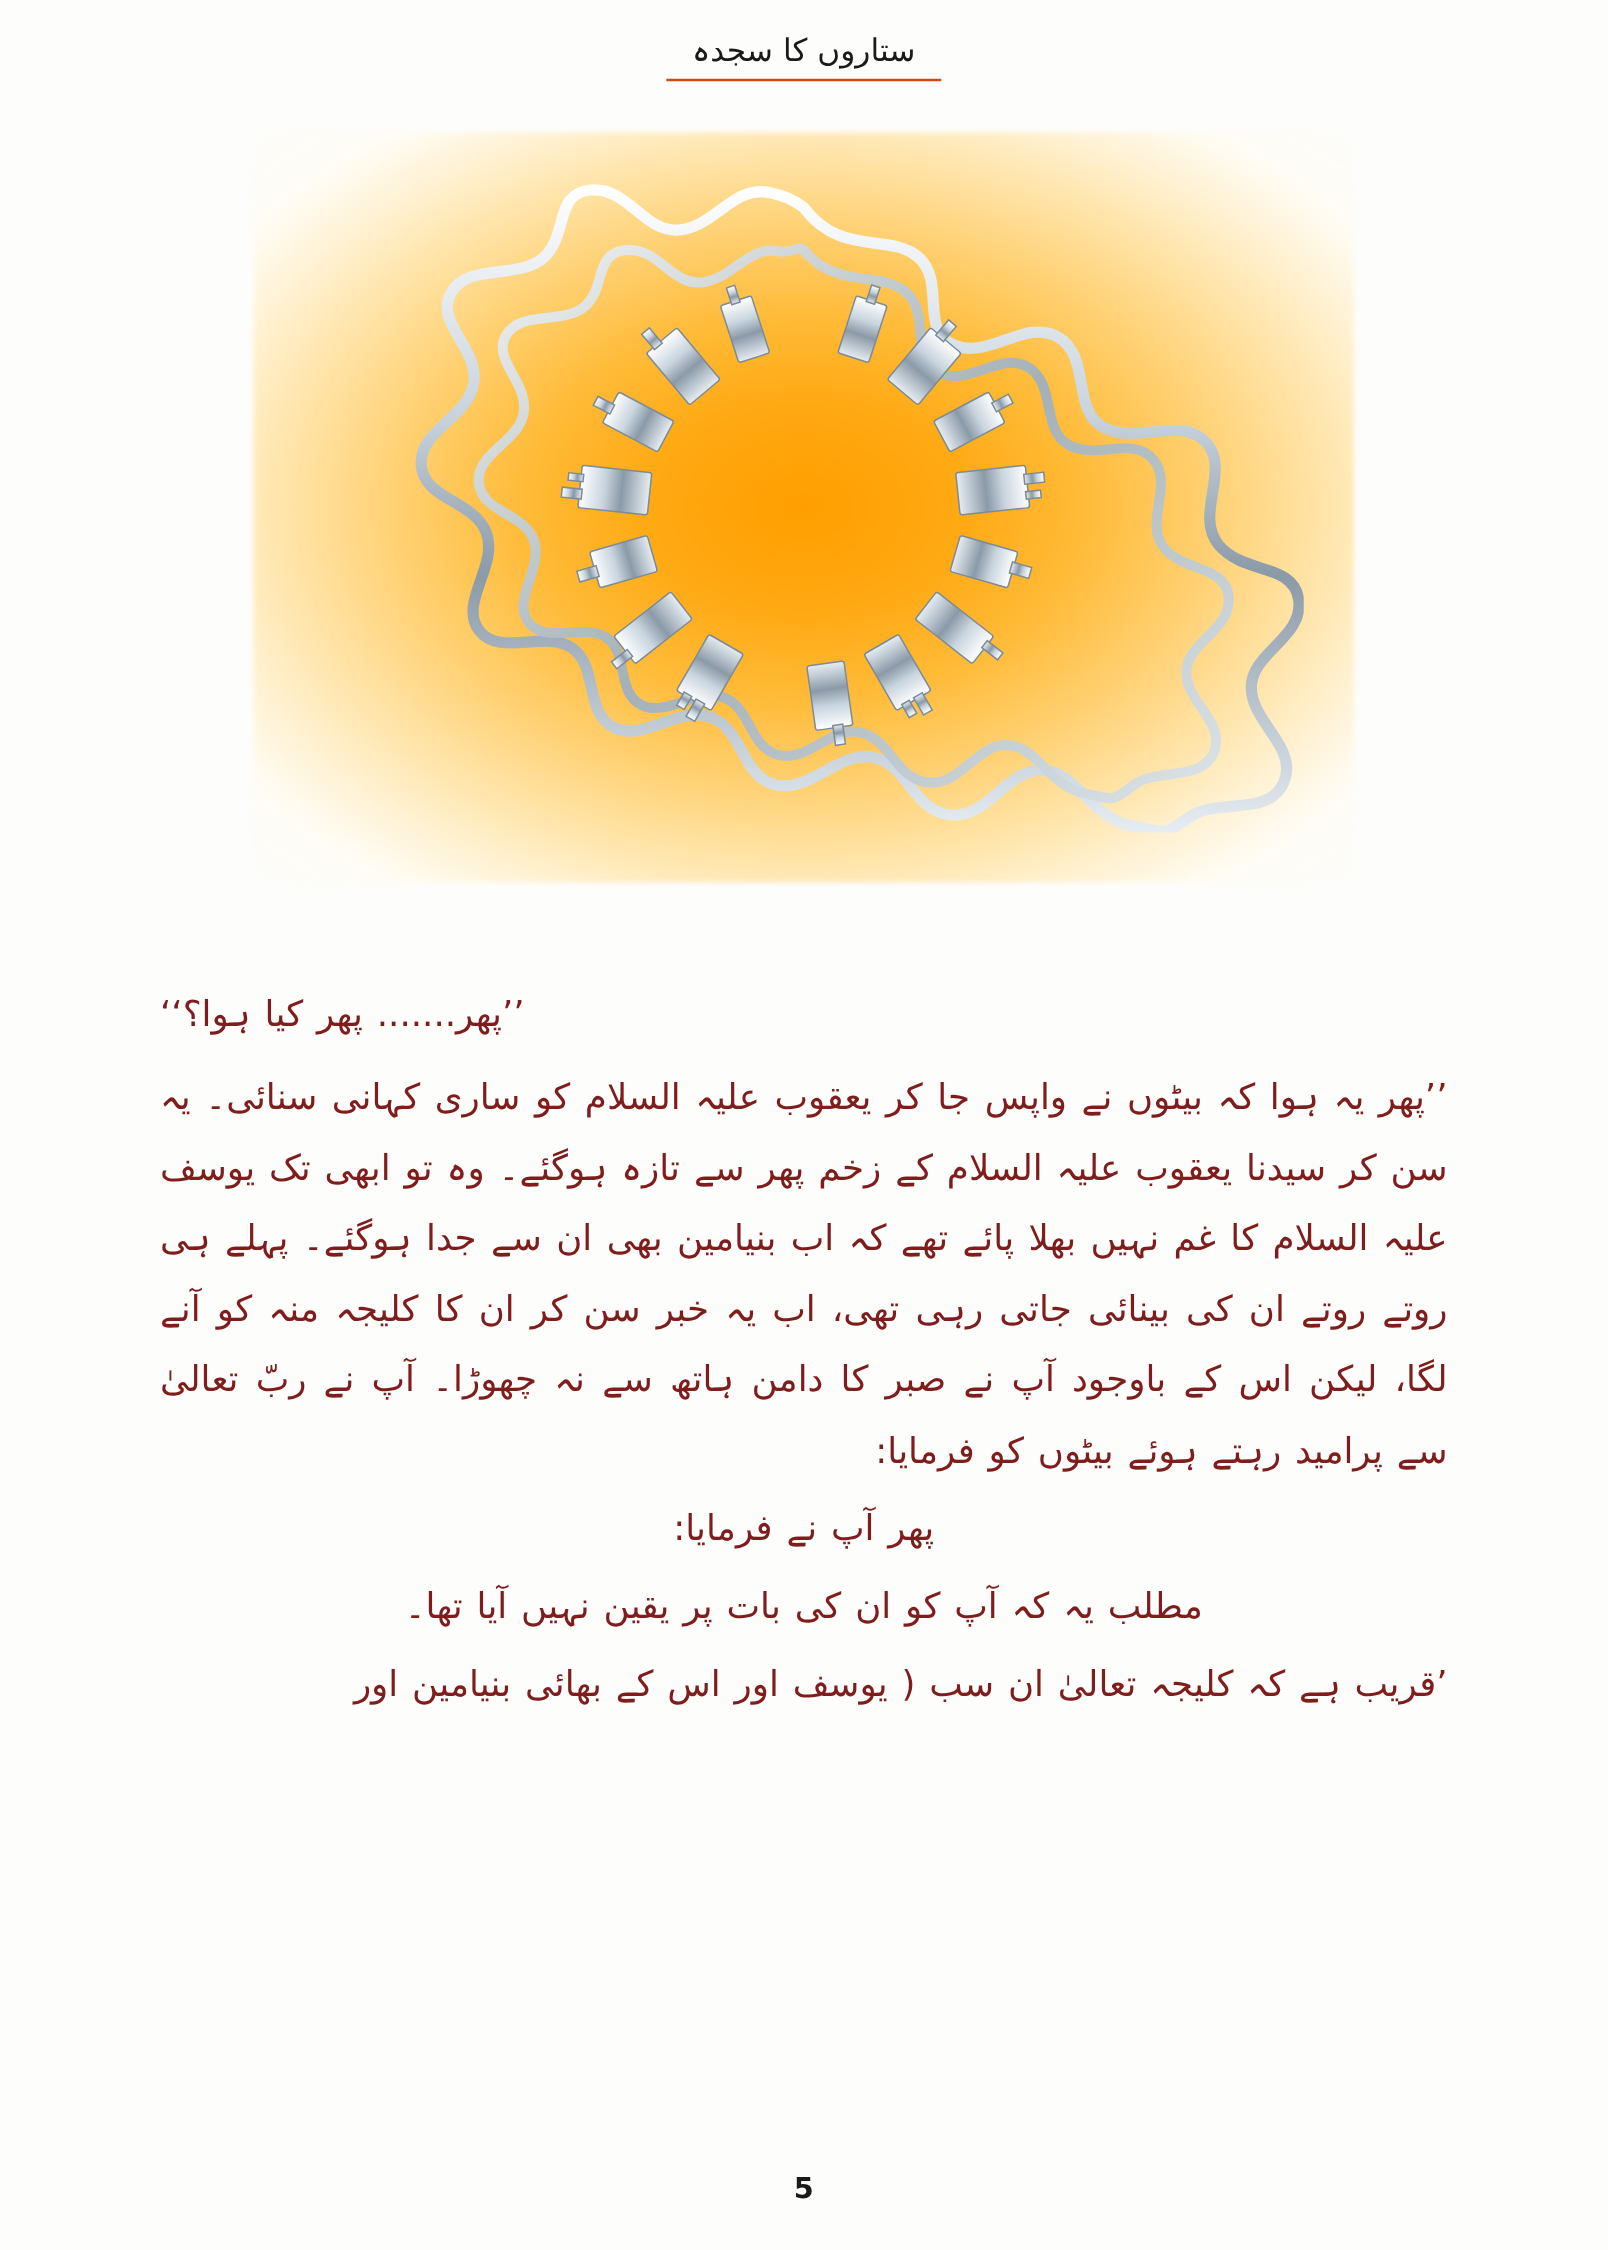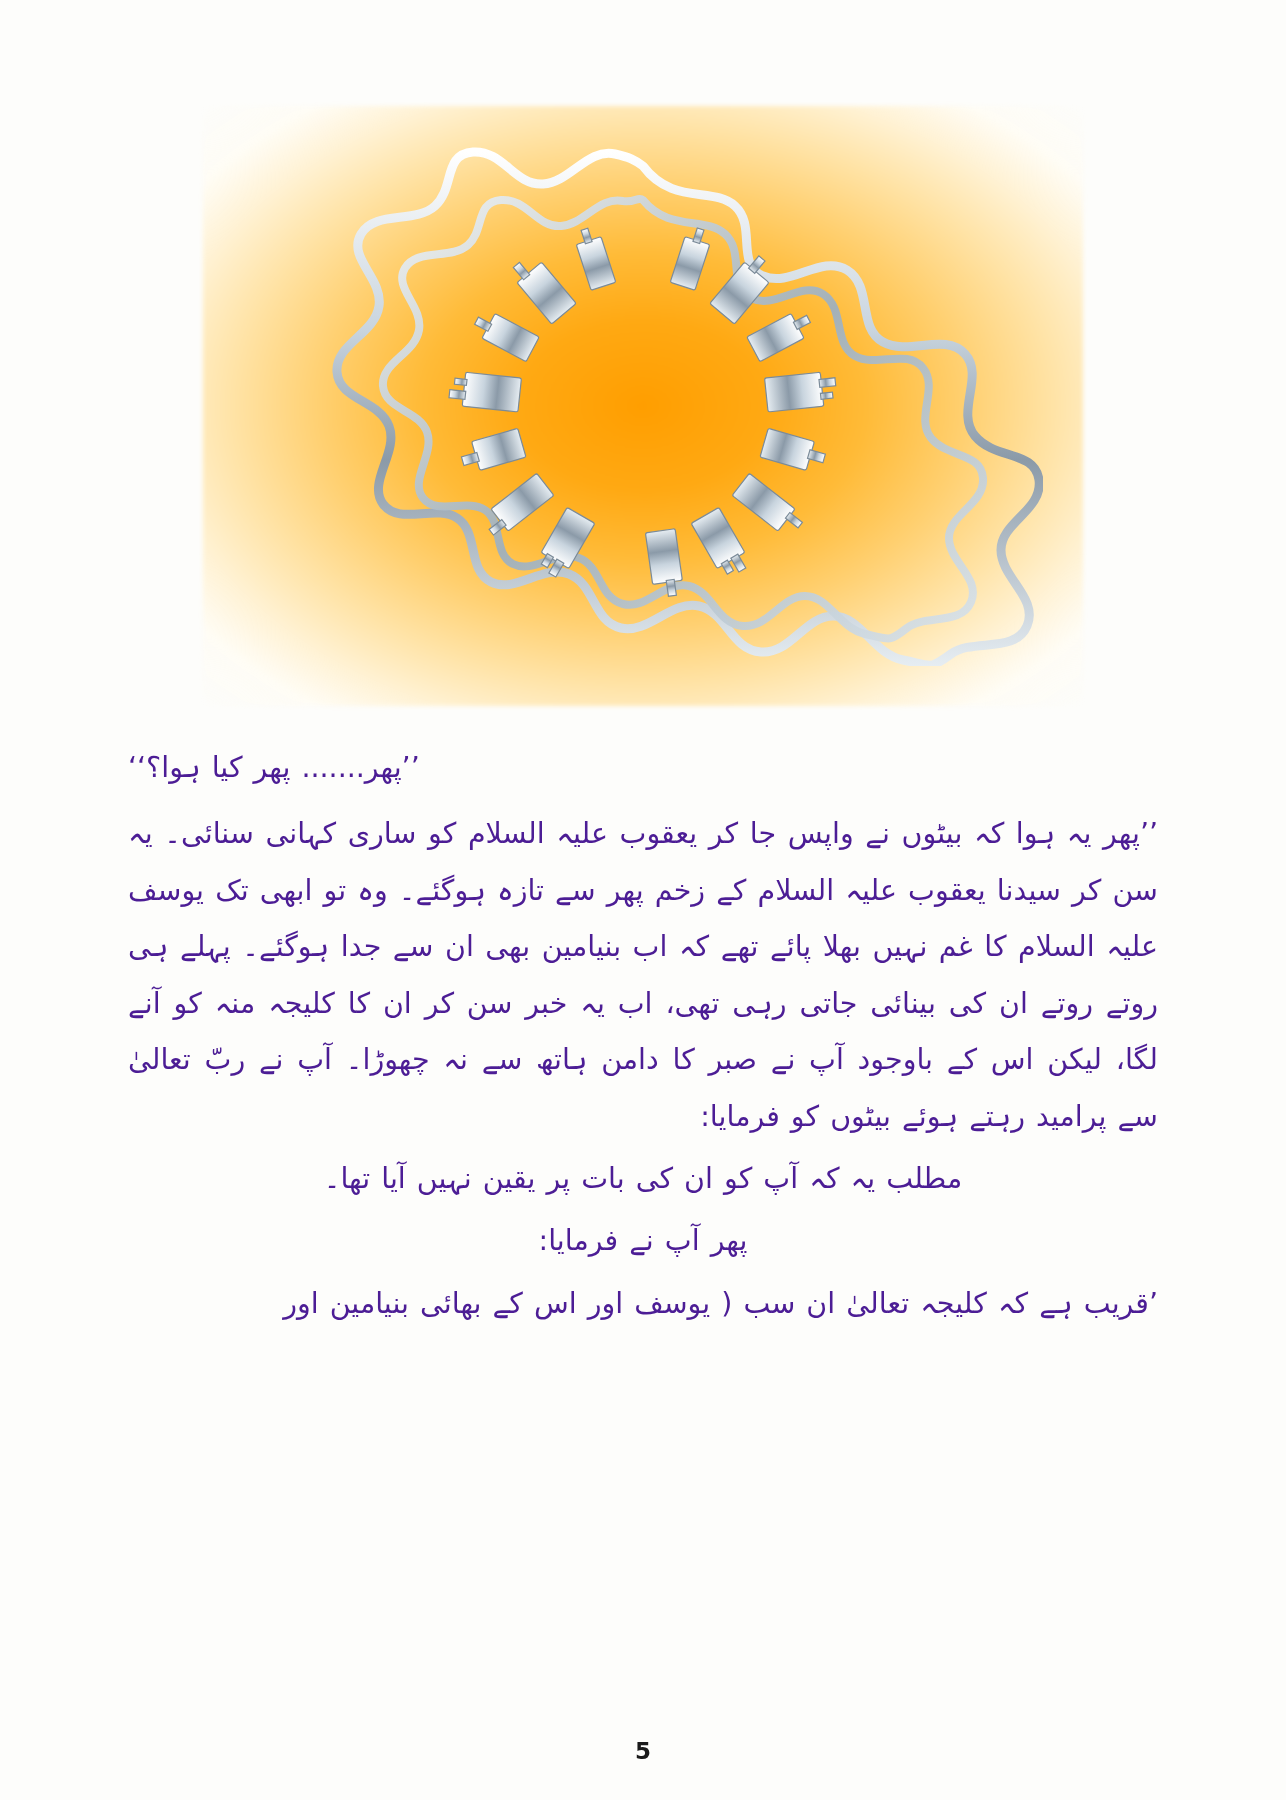--- a/index.html
+++ b/index.html
@@ -110,26 +110,26 @@
     color: #ffe9a8;
     text-shadow:
       0 3px 0 #c06a00,
       0 5px 2px rgba(110,45,0,.55),
       0 0 16px rgba(255,200,80,.8);
   }
 
   
   .body-text {
     position: absolute;
-    top: 740px;
+    top: 784px;
     left: 128px;
     width: 1030px;
     direction: rtl;
     text-align: right;
-    color: #4c1d95;
+    color: #7f1d1d;
   }
   .para {
     font-size: 28.5px;
     line-height: 1.98;
     margin: 0 0 6px 0;
     text-align: justify;
     text-align-last: right;
     word-spacing: 2px;
   }
   .para.lead {
@@ -158,20 +158,24 @@
     font-size: 23px;
     color: #1a1a1a;
     font-weight: bold;
   }
 </style>
 </head>
 <body>
 
 <div class="page">
 
+  <div class="header">
+    <div class="header-title">ستاروں کا سجدہ</div>
+    <div class="header-rule"></div>
+  </div>
 
   <div class="illustration">
     <div class="glow"></div>
 
     <svg class="starburst-svg" width="800" height="520" viewBox="0 0 800 520">
       <defs>
         <linearGradient id="metal" x1="0" y1="0" x2="0" y2="1">
           <stop offset="0%" stop-color="#ffffff"></stop>
           <stop offset="35%" stop-color="#c8d4de"></stop>
           <stop offset="60%" stop-color="#8b9aa8"></stop>
@@ -306,22 +310,22 @@
             </g>
         </g>
       </g>
     </svg>
 
   </div>
 
   <div class="body-text">
     <p class="para lead">’’پھر....... پھر کیا ہوا؟‘‘</p>
     <p class="para">’’پھر یہ ہوا کہ بیٹوں نے واپس جا کر یعقوب علیہ السلام کو ساری کہانی سنائی۔ یہ سن کر سیدنا یعقوب علیہ السلام کے زخم پھر سے تازہ ہوگئے۔ وہ تو ابھی تک یوسف علیہ السلام کا غم نہیں بھلا پائے تھے کہ اب بنیامین بھی ان سے جدا ہوگئے۔ پہلے ہی روتے روتے ان کی بینائی جاتی رہی تھی، اب یہ خبر سن کر ان کا کلیجہ منہ کو آنے لگا، لیکن اس کے باوجود آپ نے صبر کا دامن ہاتھ سے نہ چھوڑا۔ آپ نے ربّ تعالیٰ سے پرامید رہتے ہوئے بیٹوں کو فرمایا:</p>
+    <p class="para center-ish">پھر آپ نے فرمایا:</p>
     <p class="para center-ish">مطلب یہ کہ آپ کو ان کی بات پر یقین نہیں آیا تھا۔</p>
-    <p class="para center-ish">پھر آپ نے فرمایا:</p>
     <p class="para right-indent">’قریب ہے کہ کلیجہ تعالیٰ ان سب ( یوسف اور اس کے بھائی بنیامین اور</p>
   </div>
 
   <div class="footer">
     <span class="page-number">5</span>
   </div>
 
 </div>
 
 </body></html>

